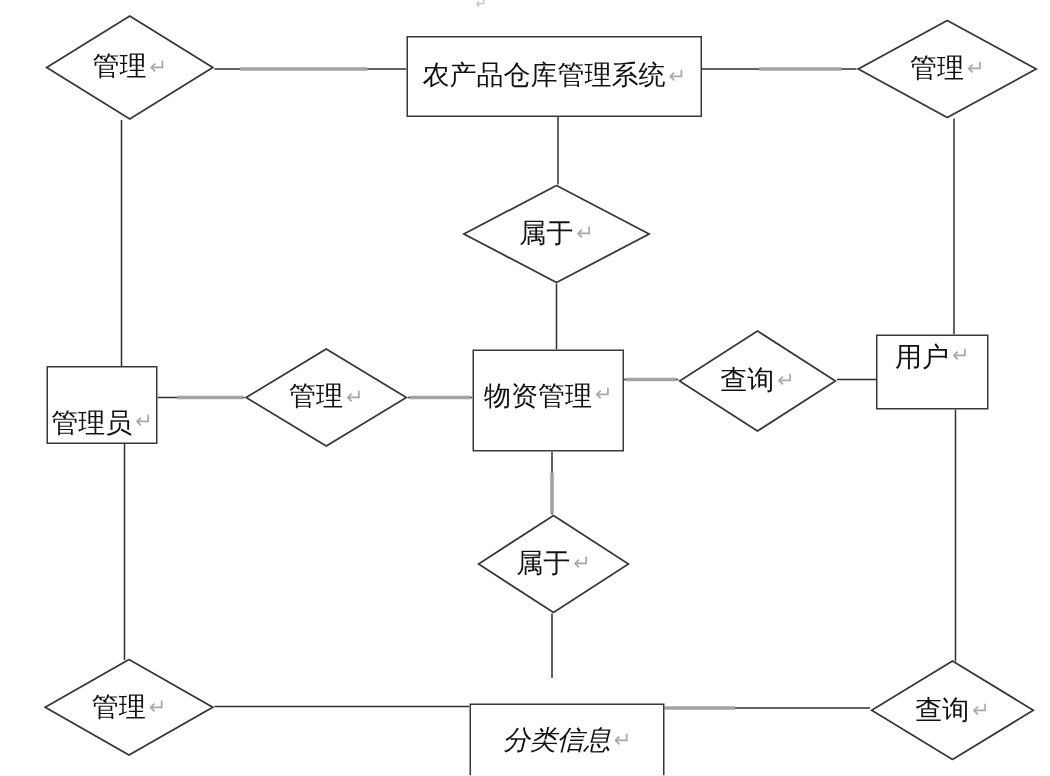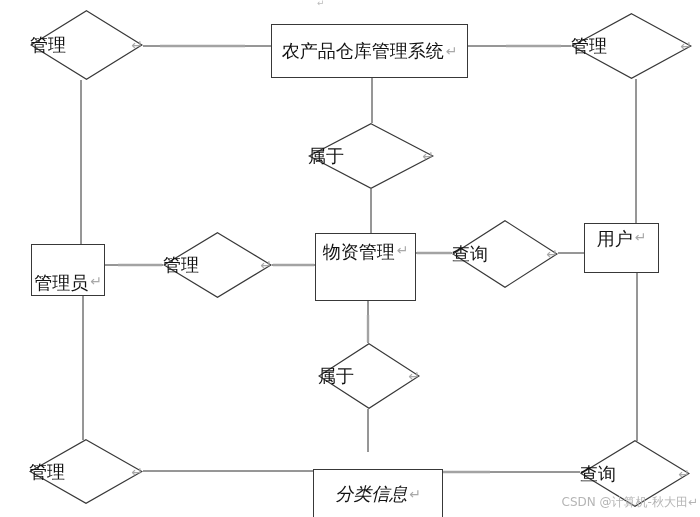--- a/index.html
+++ b/index.html
@@ -48,36 +48,36 @@
     fill: #ffffff;
     stroke: #383838;
     stroke-width: 1.2;
     vector-effect: non-scaling-stroke;
   }
   .diamond .lbl {
     position: absolute;
     left: 0; top: 0; right: 0; bottom: 0;
     display: flex;
     align-items: center;
-    justify-content: space-between;
+    justify-content: center;
     font-size: 18px;
     line-height: 1;
     white-space: nowrap;
   }
   .mark {
     color: #a9a9a9;
     font-size: 14px;
     margin-left: 2px;
     font-family: "DejaVu Sans", "Liberation Sans", sans-serif;
   }
 
   
   #r-system   { left: 271px; top: 24px;  width: 197px; height: 54px; align-items: center; }
   #r-admin    { left: 31px;  top: 244px; width: 74px;  height: 52px; align-items: flex-start; padding-top: 29px; }
-  #r-materials{ left: 315px; top: 233px; width: 101px; height: 68px; align-items: flex-start; padding-top: 9px; }
+  #r-materials{ left: 315px; top: 233px; width: 101px; height: 68px; align-items: flex-start; padding-top: 22px; }
   #r-user     { left: 584px; top: 223px; width: 75px;  height: 50px; align-items: flex-start; padding-top: 6px; }
   #r-category { left: 313px; top: 469px; width: 130px; height: 50px; font-style: italic; }
 
   
   #d-tl  { left: 30px;  top: 10px;  width: 113px; height: 70px; }
   #d-tr  { left: 571px; top: 13px;  width: 121px; height: 66px; }
   #d-b1  { left: 308px; top: 123px; width: 126px; height: 66px; }
   #d-ml  { left: 163px; top: 232px; width: 109px; height: 66px; }
   #d-mr  { left: 452px; top: 220px; width: 106px; height: 68px; }
   #d-b2  { left: 318px; top: 343px; width: 102px; height: 66px; }
@@ -238,17 +238,14 @@
         <polygon points="50,1 99,50 50,99 1,50"></polygon>
       </svg>
     <span class="lbl">
         <span>查询</span>
         <span class="mark">↵</span>
       </span>
   </div>
 
   <span id="stray-mark">↵</span>
 
-  <div id="watermark">
-    <span>CSDN @计算机-秋大田</span><span class="mark">↵</span>
-  </div>
 
 </div>
 
 </body></html>

